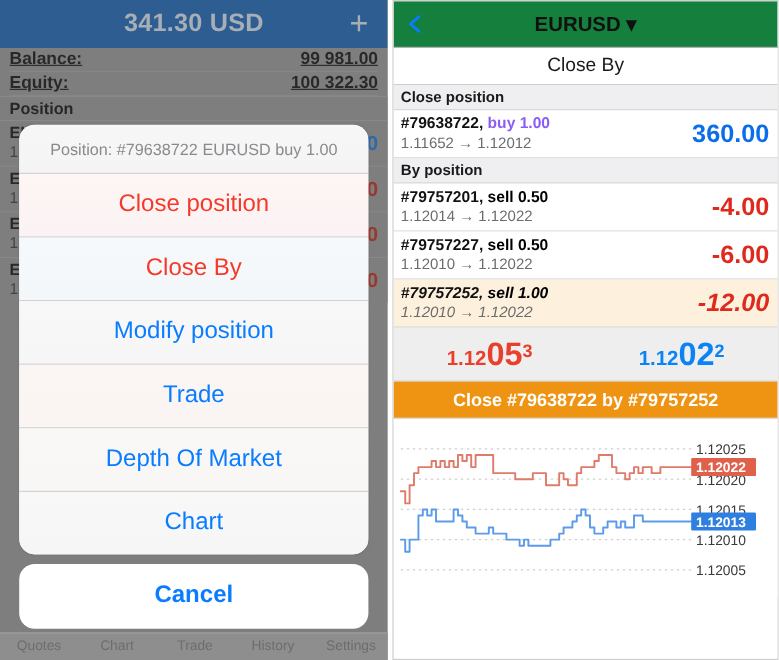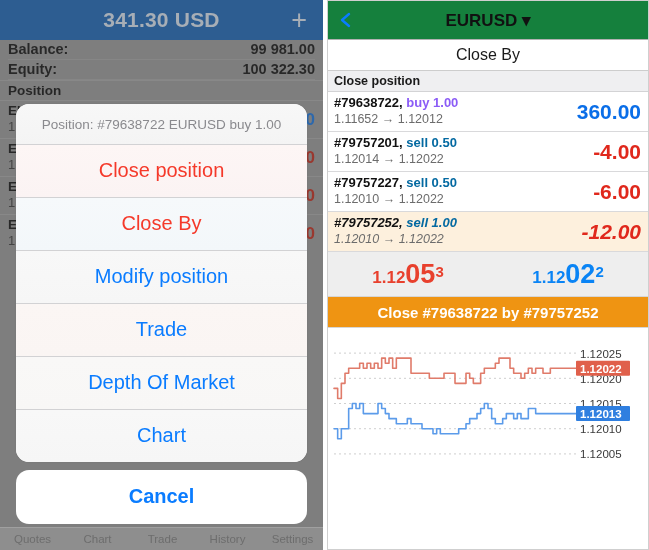--- a/index.html
+++ b/index.html
@@ -38,20 +38,21 @@
   
   .acct{
     background:#8e8e8e;
     padding:0 8px;
   }
   .acct-row{
     display:flex;justify-content:space-between;align-items:baseline;
     font-size:14.5px;font-weight:bold;color:#1c1c1c;
     line-height:19px;
     border-bottom:1px solid #9a9a9a;
+    text-decoration:underline;
   }
   .acct-row .lbl{color:#141414;}
   .acct-row .val{color:#141414;}
 
   
   .bg-list{background:#8e8e8e;}
   .bg-hdr{
     background:#8e8e8e;color:#111;font-weight:bold;font-size:13.5px;
     padding:1px 8px;line-height:17px;
     border-top:1px solid #9c9c9c;
@@ -161,21 +162,21 @@
   }
   .deal{
     position:relative;
     padding:3px 6px 4px 6px;
     border-bottom:1px solid #d9d9db;
     background:#ffffff;
   }
   .deal.hl{background:#fdf0dd;font-style:italic;}
   .deal .l1{font-size:13px;line-height:16px;font-weight:bold;color:#111;}
   .deal .l1 .side-buy{color:#8b5cf6;}
-  .deal .l1 .side-sell{color:#0369a1;}
+  .deal .l1 .side-sell{color:#000000;}
   .deal .l2{font-size:12.5px;line-height:16px;color:#6c6c6c;}
   .deal .amt{
     position:absolute;right:7px;top:50%;transform:translateY(-50%);
     font-size:21px;font-weight:bold;
   }
   .amt-pos{color:#0a6ee8;}
   .amt-neg{color:#e0281c;}
 
   .quotes{
     background:#eeeeee;
@@ -298,20 +299,21 @@
 
     <div class="deal">
       <div class="l1">
         <span>#79638722,</span>
         <span class="side-buy">buy 1.00</span>
       </div>
       <div class="l2">1.11652 → 1.12012</div>
       <div class="amt amt-pos">360.00</div>
     </div>
 
+    <div class="sec-hdr">By position</div>
 
     <div class="deal">
       <div class="l1">
         <span>#79757201,</span>
         <span class="side-sell">sell 0.50</span>
       </div>
       <div class="l2">1.12014 → 1.12022</div>
       <div class="amt amt-neg">-4.00</div>
     </div>
 

